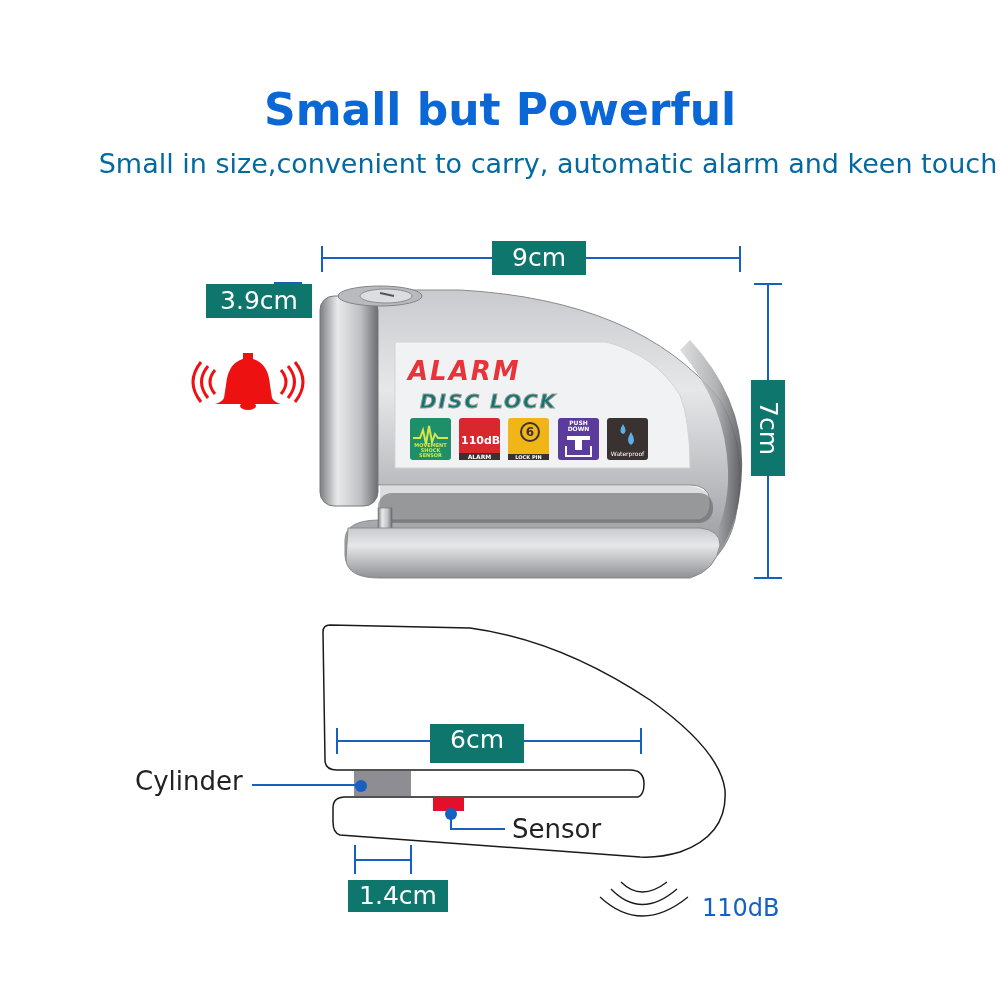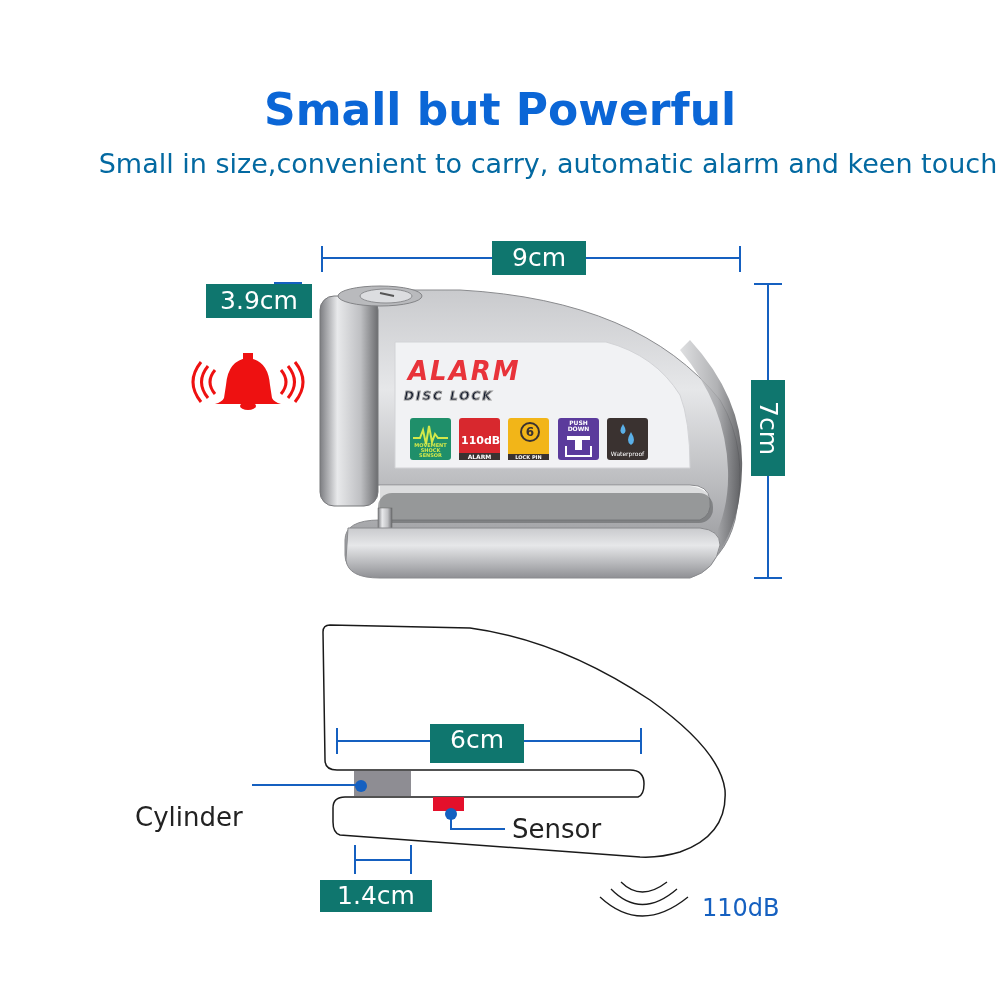--- a/index.html
+++ b/index.html
@@ -70,21 +70,21 @@
   <line x1="380" y1="293" x2="394" y2="296" stroke="#555" stroke-width="2"></line>
 
   <rect x="378" y="508" width="14" height="26" fill="url(#cyl)" stroke="#666" stroke-width="0.5"></rect>
 
   <path d="M348 528 L700 528 Q720 530 720 545 Q716 570 690 578 L380 578 Q348 578 346 560 Z" fill="url(#metal)" stroke="#8a8b8e" stroke-width="1"></path>
 
   <path d="M395 342 L606 342 Q655 355 680 395 Q690 420 690 468 L395 468 Z" fill="#f1f2f4" stroke="#d2d3d6" stroke-width="1"></path>
 </svg>
 
 <div class="abs stickertxt" style="left:408px;top:356px;font-size:26px;font-weight:bold;font-style:italic;color:#e8333a;letter-spacing:2px;">ALARM</div>
-<div class="abs stickertxt" style="left:404px;top:389px;font-size:12px;font-weight:bold;font-style:italic;color:#0f172a;-webkit-text-stroke:1px #999;letter-spacing:2px;">DISC LOCK</div>
+<div class="abs stickertxt" style="left:420px;top:389px;font-size:20px;font-weight:bold;font-style:italic;color:#0f766e;-webkit-text-stroke:1px #999;letter-spacing:2px;">DISC LOCK</div>
 
 <div class="abs" style="left:410px;top:418px;width:41px;height:42px;background:#1f8f6a;border-radius:3px;">
   <svg width="41" height="42" style="position:absolute;left:0;top:0">
     <polyline points="3,20 10,20 13,12 16,26 19,8 22,24 25,16 28,20 38,20" stroke="#d4e84a" stroke-width="2" fill="none"></polyline>
   </svg>
   <div style="position:absolute;bottom:2px;width:100%;text-align:center;font-size:5px;line-height:5px;color:#d4e84a;font-weight:bold;">
     <span>MOVEMENT</span><br><span>SHOCK</span><br><span>SENSOR</span>
   </div>
 </div>
 <div class="abs" style="left:459px;top:418px;width:41px;height:42px;background:#d8282e;border-radius:3px;">
@@ -159,17 +159,17 @@
   <circle cx="451" cy="814" r="6" fill="#1560c0"></circle>
 
   <g stroke="#1a1a1a" stroke-width="1.3" fill="none">
     <path d="M621 882 Q641 902 667 882"></path>
     <path d="M611 889 Q641 920 677 889"></path>
     <path d="M600 897 Q641 935 688 897"></path>
   </g>
 </svg>
 
 <div class="abs tag" style="left:430px;top:724px;width:94px;height:39px;line-height:32px;">6cm</div>
-<div class="abs tag" style="left:320px;top:880px;width:112px;height:32px;line-height:32px;">1.4cm</div>
+<div class="abs tag" style="left:348px;top:880px;width:100px;height:32px;line-height:32px;">1.4cm</div>
 
-<div class="abs label" style="left:135px;top:766px;margin-top:36px;">Cylinder</div>
+<div class="abs label" style="left:135px;top:766px;">Cylinder</div>
 <div class="abs label" style="left:512px;top:814px;">Sensor</div>
 <div class="abs" style="left:702px;top:894px;font-size:24px;color:#1560c0;">110dB</div>
 
 </body></html>

